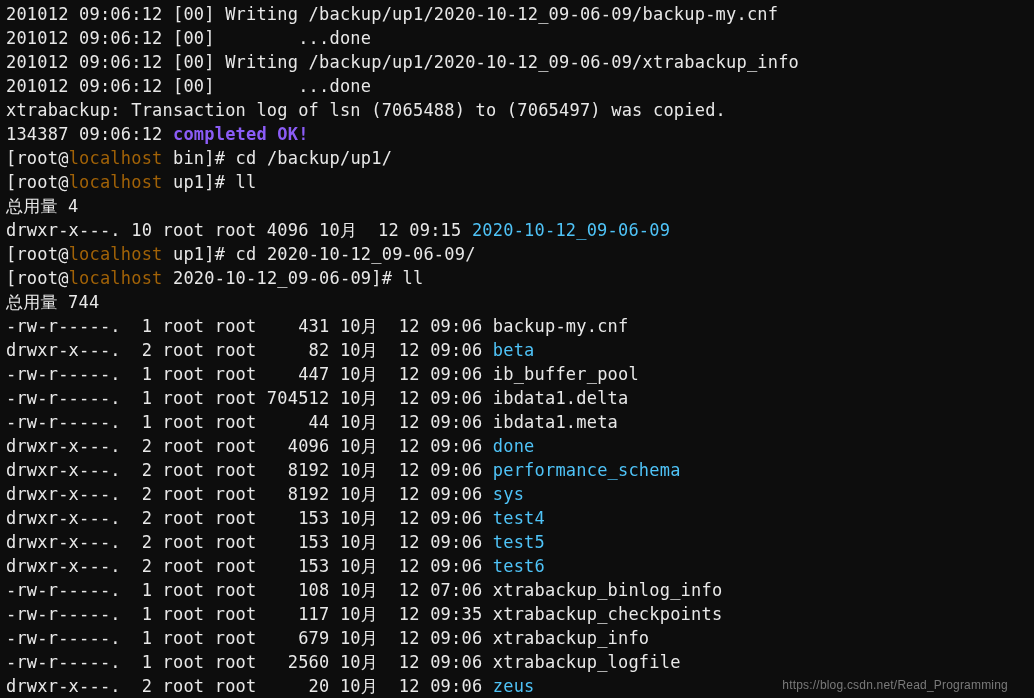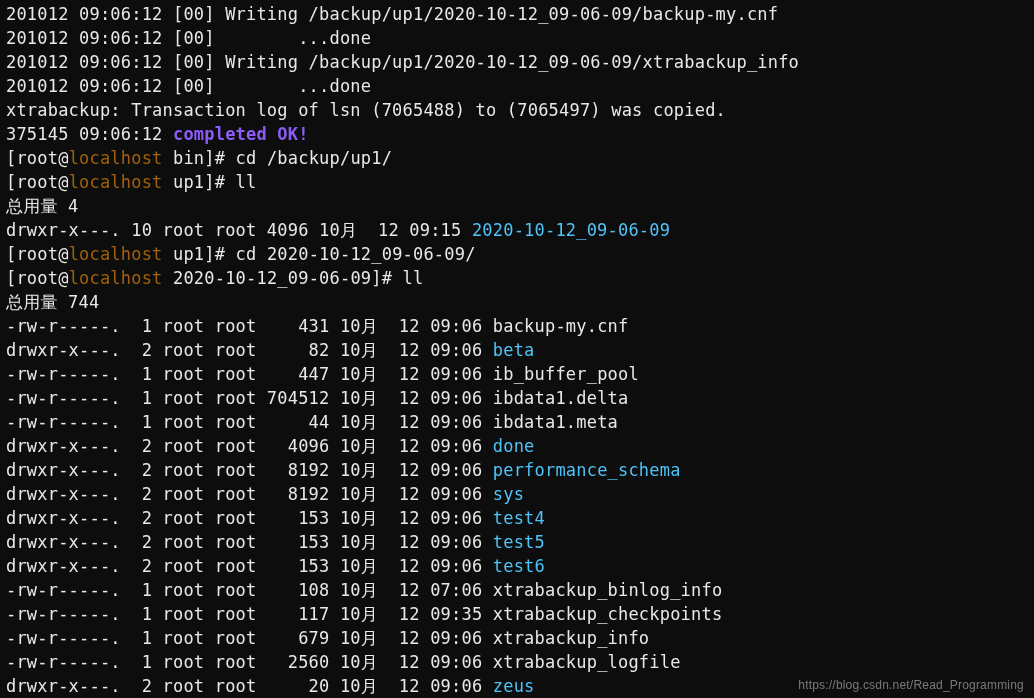--- a/index.html
+++ b/index.html
@@ -18,37 +18,37 @@
     white-space: pre;
     padding: 2px 6px 6px 6px;
     letter-spacing: 0.2px;
   }
   .white   { color: #e8e8e8; }
   .cyan    { color: #4fc3f7; }
   .magenta { color: #a16207; }
   .bwhite  { color: #8b5cf6; font-weight: bold; }
   .watermark {
     position: absolute;
-    right: 10px;
+    right: 26px;
     bottom: 6px;
     font-family: Arial, sans-serif;
     font-size: 12px;
     color: #7a7a7a;
     letter-spacing: 0.2px;
   }
 </style>
 </head>
 <body>
 
 <div id="term"><span class="white">201012 09:06:12 [00] Writing /backup/up1/2020-10-12_09-06-09/backup-my.cnf</span>
 <span class="white">201012 09:06:12 [00]        ...done</span>
 <span class="white">201012 09:06:12 [00] Writing /backup/up1/2020-10-12_09-06-09/xtrabackup_info</span>
 <span class="white">201012 09:06:12 [00]        ...done</span>
 <span class="white">xtrabackup: Transaction log of lsn (7065488) to (7065497) was copied.</span>
-<span class="white">375145 09:06:12 </span><span class="bwhite">completed OK!</span>
+<span class="white">134387 09:06:12 </span><span class="bwhite">completed OK!</span>
 <span class="white">[</span><span class="white">root</span><span class="white">@</span><span class="magenta">localhost</span><span class="white"> </span><span class="white">bin</span><span class="white">]# </span><span class="white">cd /backup/up1/</span>
 <span class="white">[</span><span class="white">root</span><span class="white">@</span><span class="magenta">localhost</span><span class="white"> </span><span class="white">up1</span><span class="white">]# </span><span class="white">ll</span>
 <span class="white">总用量 4</span>
 <span class="white">drwxr-x---. 10 root root 4096 10月  12 09:15 </span><span class="cyan">2020-10-12_09-06-09</span>
 <span class="white">[</span><span class="white">root</span><span class="white">@</span><span class="magenta">localhost</span><span class="white"> </span><span class="white">up1</span><span class="white">]# </span><span class="white">cd 2020-10-12_09-06-09/</span>
 <span class="white">[</span><span class="white">root</span><span class="white">@</span><span class="magenta">localhost</span><span class="white"> </span><span class="white">2020-10-12_09-06-09</span><span class="white">]# </span><span class="white">ll</span>
 <span class="white">总用量 744</span>
 <span class="white">-rw-r-----.  1 root root    431 10月  12 09:06 </span><span class="white">backup-my.cnf</span>
 <span class="white">drwxr-x---.  2 root root     82 10月  12 09:06 </span><span class="cyan">beta</span>
 <span class="white">-rw-r-----.  1 root root    447 10月  12 09:06 </span><span class="white">ib_buffer_pool</span>

